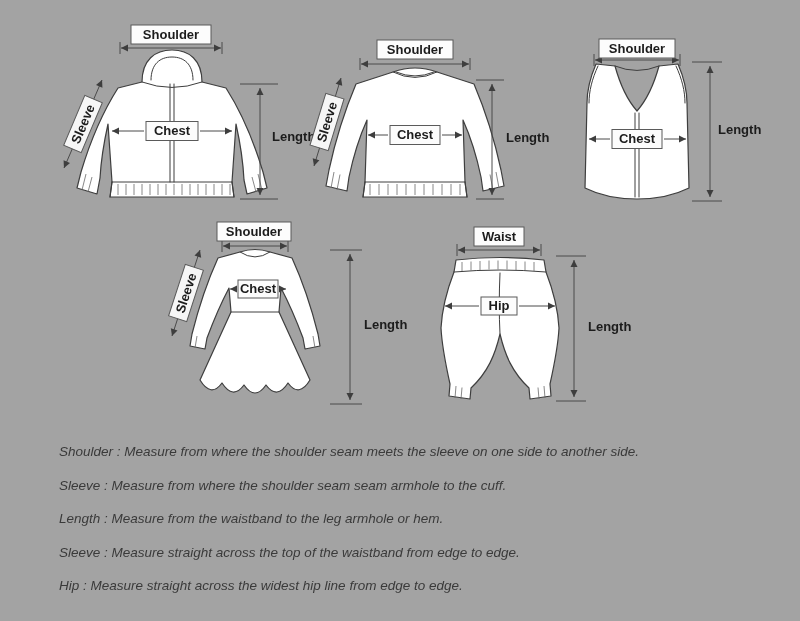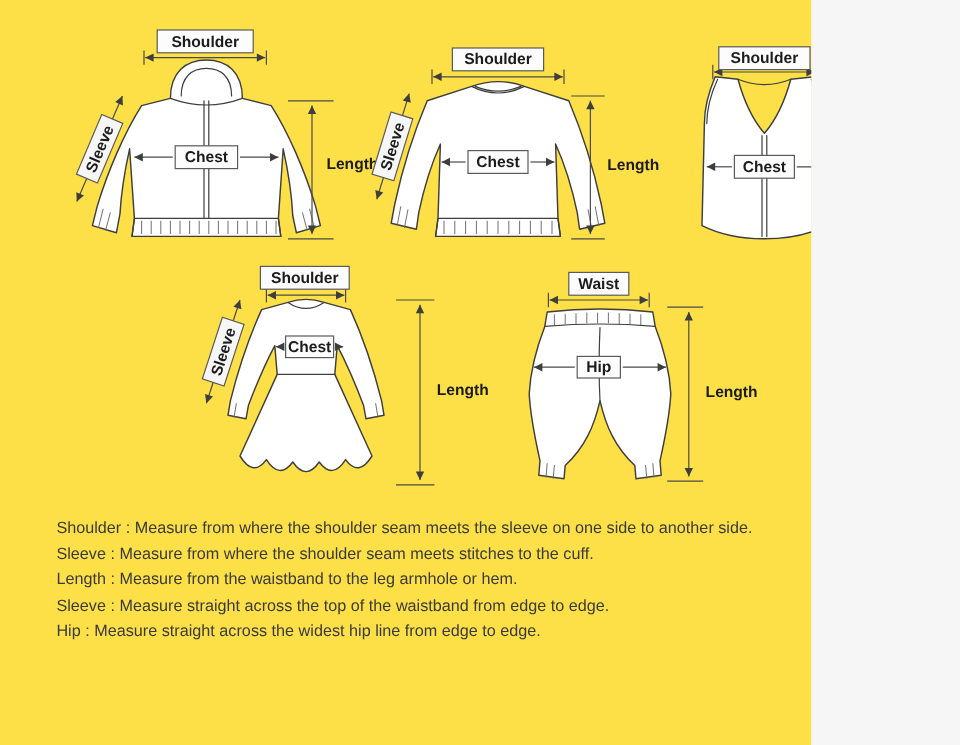--- a/index.html
+++ b/index.html
@@ -1,31 +1,31 @@
 <!DOCTYPE html>
 <html><head>
 <meta charset="utf-8">
 <style>
   html,body{margin:0;padding:0;background:#f6f6f6;}
-  .stage{position:relative;width:676px;height:621px;background:#fde047;overflow:hidden;
+  .stage{position:relative;width:800px;height:621px;background:#a3a3a3;overflow:hidden;
          font-family:"Liberation Sans",sans-serif;}
   .figure-svg{position:absolute;left:0;top:0;}
   .gar{fill:#ffffff;stroke:#3e3e3e;stroke-width:1.2;stroke-linejoin:round;}
   .det{fill:none;stroke:#3e3e3e;stroke-width:1;stroke-linecap:round;}
   .rib{fill:none;stroke:#6a6a6a;stroke-width:0.8;}
   .arr{stroke:#4a4a4a;stroke-width:1;fill:none;marker-start:url(#mA);marker-end:url(#mA);}
   .arr1{stroke:#4a4a4a;stroke-width:1;fill:none;marker-end:url(#mA);}
   .tick{stroke:#4a4a4a;stroke-width:1;}
   .tag{fill:#fcfcfc;stroke:#5a5a5a;stroke-width:1;}
   .tagbg{fill:#f6f6f6;stroke:#5a5a5a;stroke-width:1;}
   .lbl{font:bold 13px "Liberation Sans",sans-serif;fill:#1c1c1c;text-anchor:middle;}
   .len{font:bold 13px "Liberation Sans",sans-serif;fill:#1c1c1c;text-anchor:start;}
   .notes{position:absolute;left:47px;top:429px;width:720px;color:#3a3a3a;
          font-size:13.5px;line-height:21.5px;}
-  .notes p{margin:0;}
+  .notes p{margin:12px;font-style:italic;}
 </style>
 </head>
 <body>
 
 <div class="stage">
 
 <svg class="figure-svg" width="800" height="425" viewBox="0 0 800 425">
   <defs>
     <marker id="mA" markerWidth="9" markerHeight="8" refX="7.5" refY="4" orient="auto-start-reverse" markerUnits="userSpaceOnUse">
       <path d="M0.5 0.5 L7.5 4 L0.5 7.5 Z" fill="#3e3e3e"></path>
@@ -186,19 +186,19 @@
 
     <line class="tick" x1="556" y1="256" x2="586" y2="256"></line>
     <line class="tick" x1="556" y1="401" x2="586" y2="401"></line>
     <line class="arr" x1="574" y1="260" x2="574" y2="397"></line>
     <text class="len" x="588" y="331">Length</text>
   </g>
 </svg>
 
   <div class="notes">
     <p>Shoulder : Measure from where the shoulder seam meets the sleeve on one side to another side.</p>
-    <p>Sleeve : Measure from where the shoulder seam meets stitches to the cuff.</p>
+    <p>Sleeve : Measure from where the shoulder seam seam armhole to the cuff.</p>
     <p>Length : Measure from the waistband to the leg armhole or hem.</p>
     <p>Sleeve : Measure straight across the top of the waistband from edge to edge.</p>
     <p>Hip : Measure straight across the widest hip line from edge to edge.</p>
   </div>
 
 </div>
 
 </body></html>

